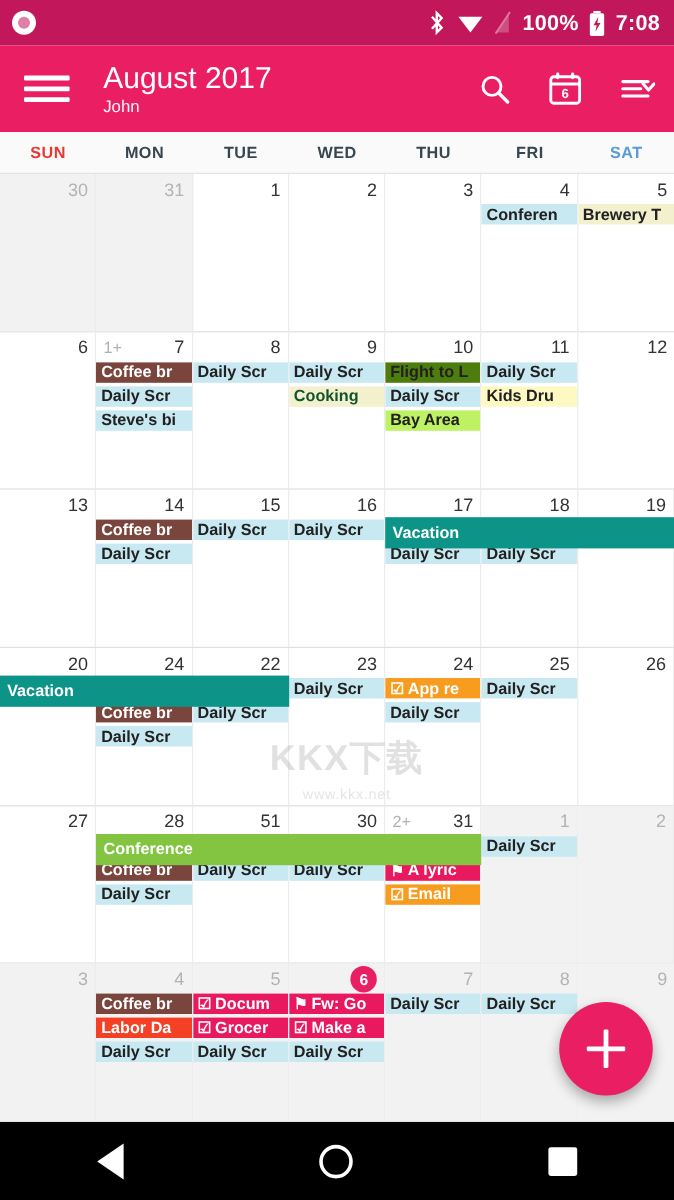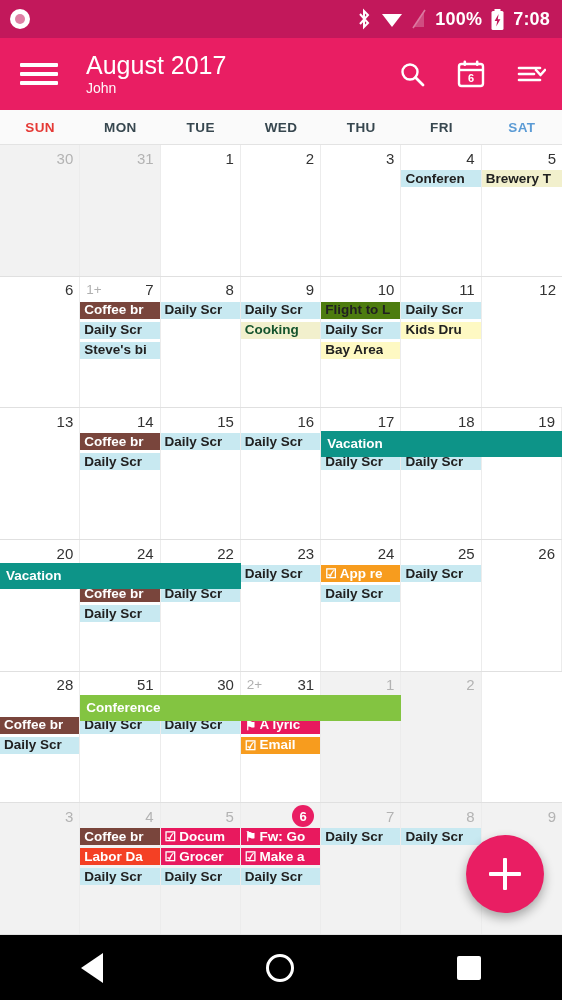--- a/index.html
+++ b/index.html
@@ -315,21 +315,21 @@
         <div class="daynum-row">
           <span class="daynum">10</span>
         </div>
         <div class="chips">
           <div class="chip" style="background: #4d7c0f; color: rgb(33, 33, 33);">
             <span class="chip-label">Flight to L</span>
           </div>
           <div class="chip" style="background: rgb(200, 233, 241); color: rgb(33, 33, 33);">
             <span class="chip-label">Daily Scr</span>
           </div>
-          <div class="chip" style="background: #fef9c3; color: rgb(33, 33, 33);">
+          <div class="chip" style="background: #bef264; color: rgb(33, 33, 33);">
             <span class="chip-label">Bay Area</span>
           </div>
         </div>
       </div>
       <div class="day-cell">
         <div class="daynum-row">
           <span class="daynum">11</span>
         </div>
         <div class="chips">
           <div class="chip" style="background: rgb(200, 233, 241); color: rgb(33, 33, 33);">
@@ -495,20 +495,26 @@
         <div class="daynum-row">
           <span class="daynum">26</span>
         </div>
         <div class="chips"></div>
       </div>
       <div class="span-bar" style="background: rgb(13, 148, 136); color: rgb(255, 255, 255); left: 0%; width: 42.8571%; top: 23px;">Vacation</div>
     </div>
     <div class="week-row">
       <div class="day-cell">
         <div class="daynum-row">
+          <span class="daynum">27</span>
+        </div>
+        <div class="chips"></div>
+      </div>
+      <div class="day-cell">
+        <div class="daynum-row">
           <span class="daynum">28</span>
         </div>
         <div class="chips">
           <div class="chip" style="background: transparent; color: rgb(33, 33, 33);">
             <span class="chip-label"></span>
           </div>
           <div class="chip" style="background: rgb(121, 69, 60); color: rgb(255, 255, 255);">
             <span class="chip-label">Coffee br</span>
           </div>
           <div class="chip" style="background: rgb(200, 233, 241); color: rgb(33, 33, 33);">
@@ -658,20 +664,24 @@
           </div>
         </div>
       </div>
       <div class="day-cell other-month">
         <div class="daynum-row">
           <span class="daynum">9</span>
         </div>
         <div class="chips"></div>
       </div>
     </div>
+    <div id="watermark">
+    <div class="wm-main">KKX下载</div>
+    <div class="wm-sub">www.kkx.net</div>
+  </div>
   <button id="fab-add-event">
     <span class="plus-h"></span>
     <span class="plus-v"></span>
   </button>
 </div>
 
 <div id="nav-bar">
   <div id="nav-back-button"></div>
   <div id="nav-home-button"></div>
   <div id="nav-recents-button"></div>

